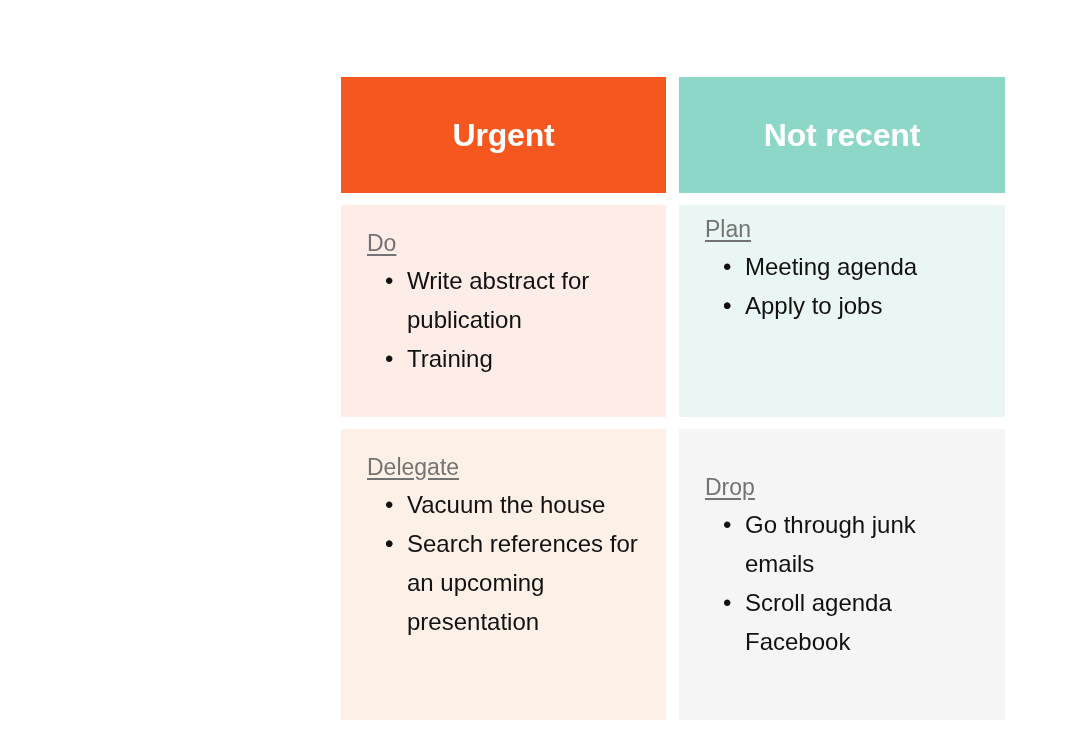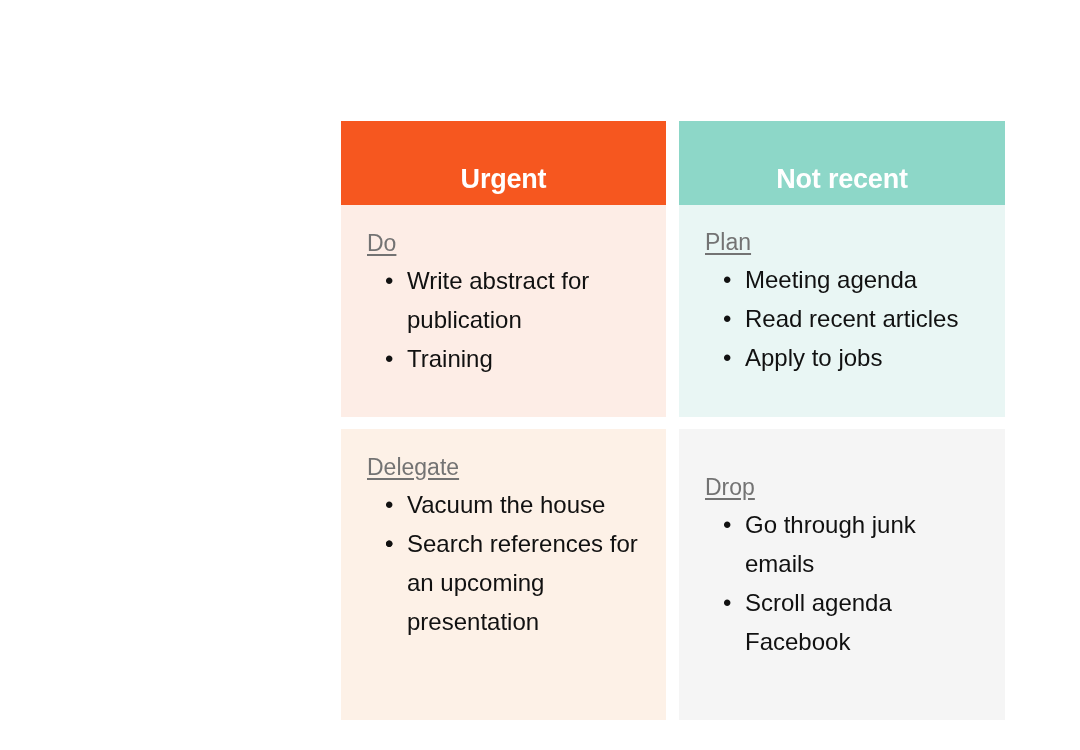--- a/index.html
+++ b/index.html
@@ -25,25 +25,24 @@
     position: absolute;
     box-sizing: border-box;
   }
 
   
   .col-header {
     display: flex;
     align-items: center;
     justify-content: center;
     color: #ffffff;
-    font-size: 27px;
+    font-size: 32px;
     font-weight: bold;
     letter-spacing: -0.2px;
     text-align: center;
-    margin-top: 44px;
   }
   #col-header-urgent {
     left: 341px;
     top: 77px;
     width: 325px;
     height: 116px;
   }
   #col-header-not-urgent {
     left: 679px;
     top: 77px;
@@ -86,21 +85,21 @@
     top: 205px;
     width: 325px;
     height: 212px;
     padding-top: 26px;
   }
   #quadrant-plan {
     left: 679px;
     top: 205px;
     width: 326px;
     height: 212px;
-    padding-top: 25px;
+    padding-top: 12px;
   }
   #quadrant-delegate {
     left: 341px;
     top: 429px;
     width: 325px;
     height: 291px;
     padding-top: 26px;
   }
   #quadrant-drop {
     left: 679px;
@@ -161,21 +160,21 @@
     <ul class="task-list">
         <li class="task-item"><span class="bullet">•</span><span>Write abstract for publication</span></li>
         <li class="task-item"><span class="bullet">•</span><span>Training</span></li>
       </ul>
   </div>
 
   <div class="box quadrant" id="quadrant-plan" style="background: rgb(233, 246, 244);">
     <div class="quadrant-title">Plan</div>
     <ul class="task-list">
         <li class="task-item"><span class="bullet">•</span><span>Meeting agenda</span></li>
-        <li class="task-item"><span class="bullet">•</span><span>Read recent articles</span></li>
+        <li class="task-item"><span class="bullet">•</span></li>
         <li class="task-item"><span class="bullet">•</span><span>Apply to jobs</span></li>
       </ul>
   </div>
 
   <div class="box quadrant" id="quadrant-delegate" style="background: rgb(253, 241, 231);">
     <div class="quadrant-title">Delegate</div>
     <ul class="task-list">
         <li class="task-item"><span class="bullet">•</span><span>Vacuum the house</span></li>
         <li class="task-item"><span class="bullet">•</span></li>
         <li class="task-item"><span class="bullet">•</span><span>Search references for an upcoming presentation</span></li>

